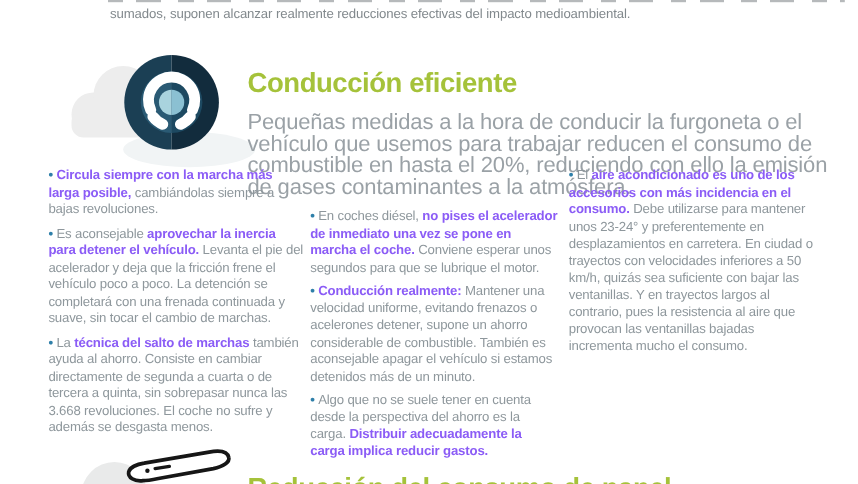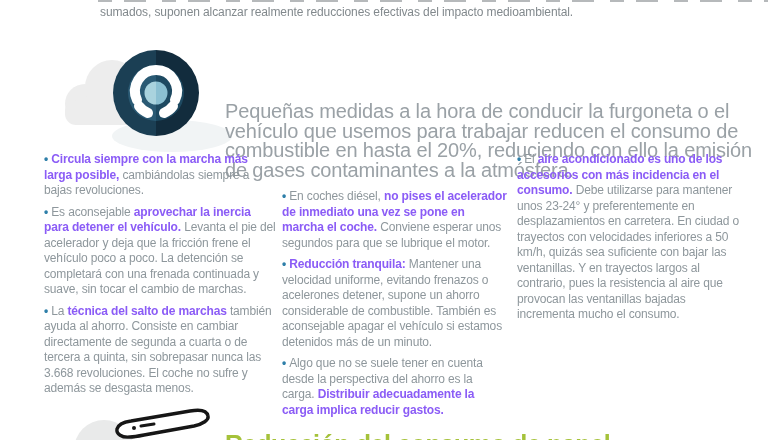--- a/index.html
+++ b/index.html
@@ -66,30 +66,31 @@
       <path d="M 97 58 A 21 21 0 1 1 135 58" fill="none" stroke="#ffffff" stroke-width="10" stroke-linecap="round"></path>
 
       <path d="M 133 64 A 21 21 0 0 1 124 71" fill="none" stroke="#ffffff" stroke-width="10" stroke-linecap="round"></path>
       <path d="M 108 71 A 21 21 0 0 1 99 64" fill="none" stroke="#ffffff" stroke-width="10" stroke-linecap="round"></path>
 
       <path d="M 116 39.5 A 11.5 11.5 0 0 0 116 62.5 Z" fill="#a9d3de"></path>
       <path d="M 116 39.5 A 11.5 11.5 0 0 1 116 62.5 Z" fill="#8bc0d2"></path>
     </g>
   </svg>
 
+  <h1 class="sec-title">Conducción eficiente</h1>
   <p class="sec-intro">Pequeñas medidas a la hora de conducir la furgoneta o el vehículo que usemos para trabajar reducen el consumo de combustible en hasta el 20%, reduciendo con ello la emisión de gases contaminantes a la atmósfera.</p>
 
   <div class="col col-0">
       <p class="bullet"><span class="dot">• </span><span class="seg bold">Circula siempre con la marcha más larga posible,</span><span class="seg"> cambiándolas siempre a bajas revoluciones.</span></p>
       <p class="bullet"><span class="dot">• </span><span class="seg">Es aconsejable </span><span class="seg bold">aprovechar la inercia para detener el vehículo.</span><span class="seg"> Levanta el pie del acelerador y deja que la fricción frene el vehículo poco a poco. La detención se completará con una frenada continuada y suave, sin tocar el cambio de marchas.</span></p>
       <p class="bullet"><span class="dot">• </span><span class="seg">La </span><span class="seg bold">técnica del salto de marchas</span><span class="seg"> también ayuda al ahorro. Consiste en cambiar directamente de segunda a cuarta o de tercera a quinta, sin sobrepasar nunca las 3.668 revoluciones. El coche no sufre y además se desgasta menos.</span></p>
     </div>
   <div class="col col-1">
       <p class="bullet"><span class="dot">• </span><span class="seg">En coches diésel, </span><span class="seg bold">no pises el acelerador de inmediato una vez se pone en marcha el coche.</span><span class="seg"> Conviene esperar unos segundos para que se lubrique el motor.</span></p>
-      <p class="bullet"><span class="dot">• </span><span class="seg bold">Reducción tranquila:</span><span class="seg"> Mantener una velocidad uniforme, evitando frenazos o acelerones detener, supone un ahorro considerable de combustible. También es aconsejable apagar el vehículo si estamos detenidos más de un minuto.</span></p>
+      <p class="bullet"><span class="dot">• </span><span class="seg bold">Conducción realmente:</span><span class="seg"> Mantener una velocidad uniforme, evitando frenazos o acelerones detener, supone un ahorro considerable de combustible. También es aconsejable apagar el vehículo si estamos detenidos más de un minuto.</span></p>
       <p class="bullet"><span class="dot">• </span><span class="seg">Algo que no se suele tener en cuenta desde la perspectiva del ahorro es la carga. </span><span class="seg bold">Distribuir adecuadamente la carga implica reducir gastos.</span></p>
     </div>
   <div class="col col-2">
       <p class="bullet"><span class="dot">• </span><span class="seg">El </span><span class="seg bold">aire acondicionado es uno de los accesorios con más incidencia en el consumo.</span><span class="seg"> Debe utilizarse para mantener unos 23-24° y preferentemente en desplazamientos en carretera. En ciudad o trayectos con velocidades inferiores a 50 km/h, quizás sea suficiente con bajar las ventanillas. Y en trayectos largos al contrario, pues la resistencia al aire que provocan las ventanillas bajadas incrementa mucho el consumo.</span></p>
     </div>
 
   <svg class="paper-icon" viewBox="0 0 170 60" xmlns="http://www.w3.org/2000/svg" aria-hidden="true">
     <circle cx="34" cy="46" r="30" fill="#e9eaea"></circle>
     <g>
       <path d="M 60 33 C 52 34 46 30 47 25 C 48 21 54 18 61 17 L 120 7 C 131 5 137 7 138 12 C 139 16 133 20 124 22 L 74 31 C 69 32 64 33 60 33 Z" fill="#ffffff" stroke="#161616" stroke-width="3.4" stroke-linejoin="round"></path>

